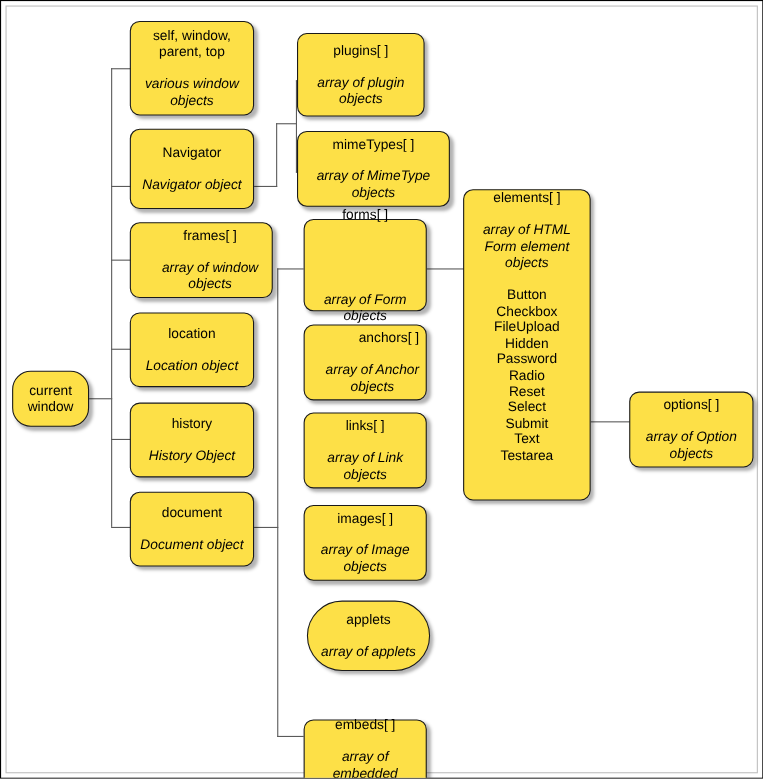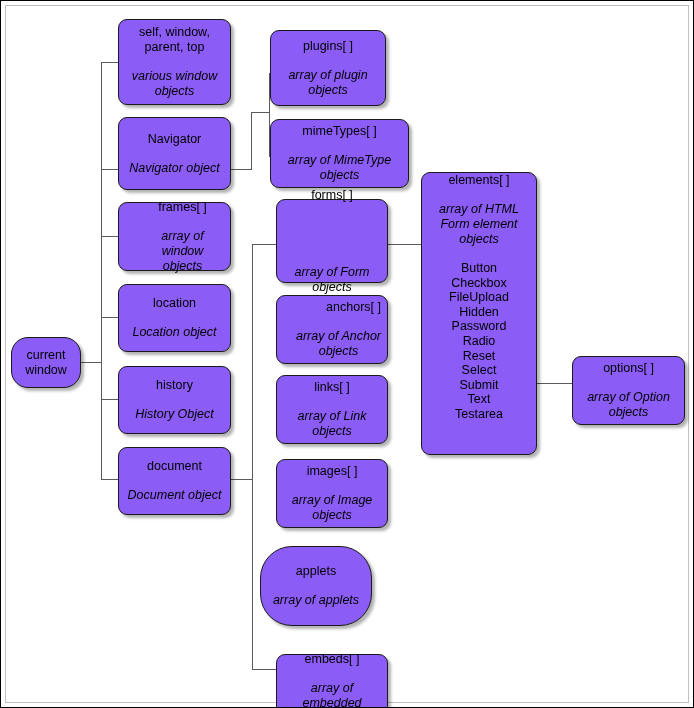--- a/index.html
+++ b/index.html
@@ -32,21 +32,21 @@
     position: absolute;
     background: #5a5a5a;
   }
   .line.h { height: 1px; }
   .line.v { width: 1px; }
 
   
   .node {
     position: absolute;
     box-sizing: border-box;
-    background: #8b5cf6;
+    background: #fde047;
     border: 1.6px solid #1a1a1a;
     border-radius: 9px;
     box-shadow: 3px 3px 3px rgba(0,0,0,0.30);
     display: flex;
     flex-direction: column;
     align-items: center;
     justify-content: center;
     text-align: center;
     padding: 4px 6px;
     color: #000000;
@@ -122,21 +122,21 @@
 parent, top</div>
     <div class="desc">various window
 objects</div>
   </div>
 
   <div class="node" style="left:117px; top:116px; width:113px; height:73px;">
     <div class="title">Navigator</div>
     <div class="desc">Navigator object</div>
   </div>
 
-  <div class="node" style="left:117px; top:201px; width:113px; height:69px;padding-left:22px;">
+  <div class="node" style="left:117px; top:201px; width:130px; height:69px;padding-left:22px;">
     <div class="title">frames[ ]</div>
     <div class="desc">array of window
 objects</div>
   </div>
 
   <div class="node" style="left:117px; top:283px; width:113px; height:68px;">
     <div class="title">location</div>
     <div class="desc">Location object</div>
   </div>
 
@@ -179,21 +179,21 @@
     <div class="desc">array of Link
 objects</div>
   </div>
 
   <div class="node" style="left:275px; top:458px; width:112px; height:69px;">
     <div class="title">images[ ]</div>
     <div class="desc">array of Image
 objects</div>
   </div>
 
-  <div class="node" style="left:259px; top:545px; width:112px; height:80px;border-radius:32px;">
+  <div class="node" style="left:278px; top:545px; width:112px; height:64px;border-radius:32px;">
     <div class="title">applets</div>
     <div class="desc">array of applets</div>
   </div>
 
   <div class="node" style="left:275px; top:632px; width:112px; height:69px;margin-top:21px;">
     <div class="title">embeds[ ]</div>
     <div class="desc">array of embedded
 objects</div>
   </div>
 

